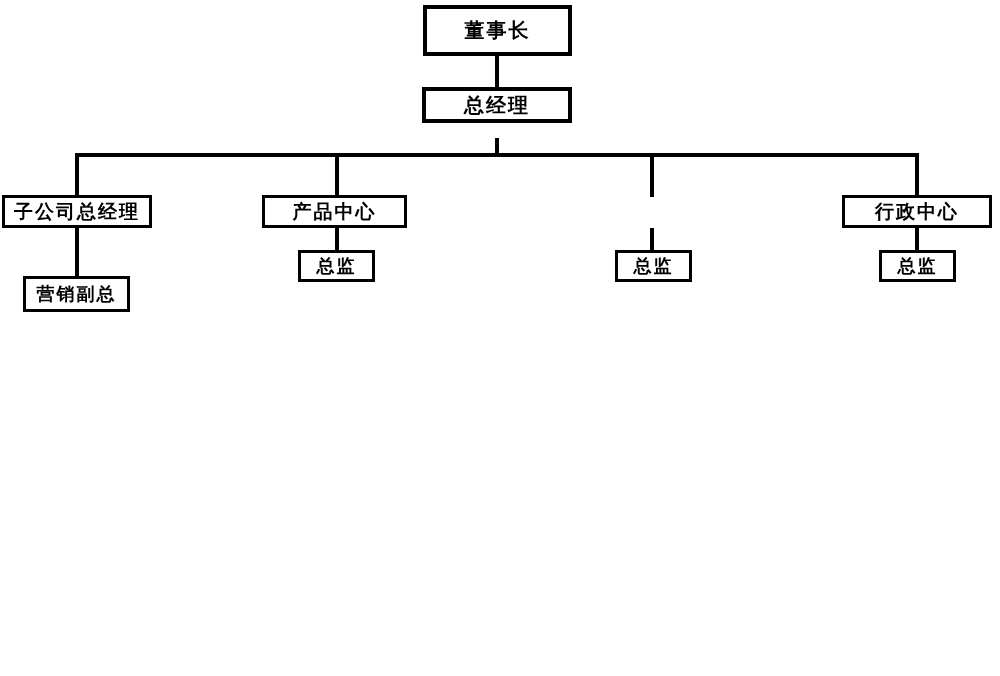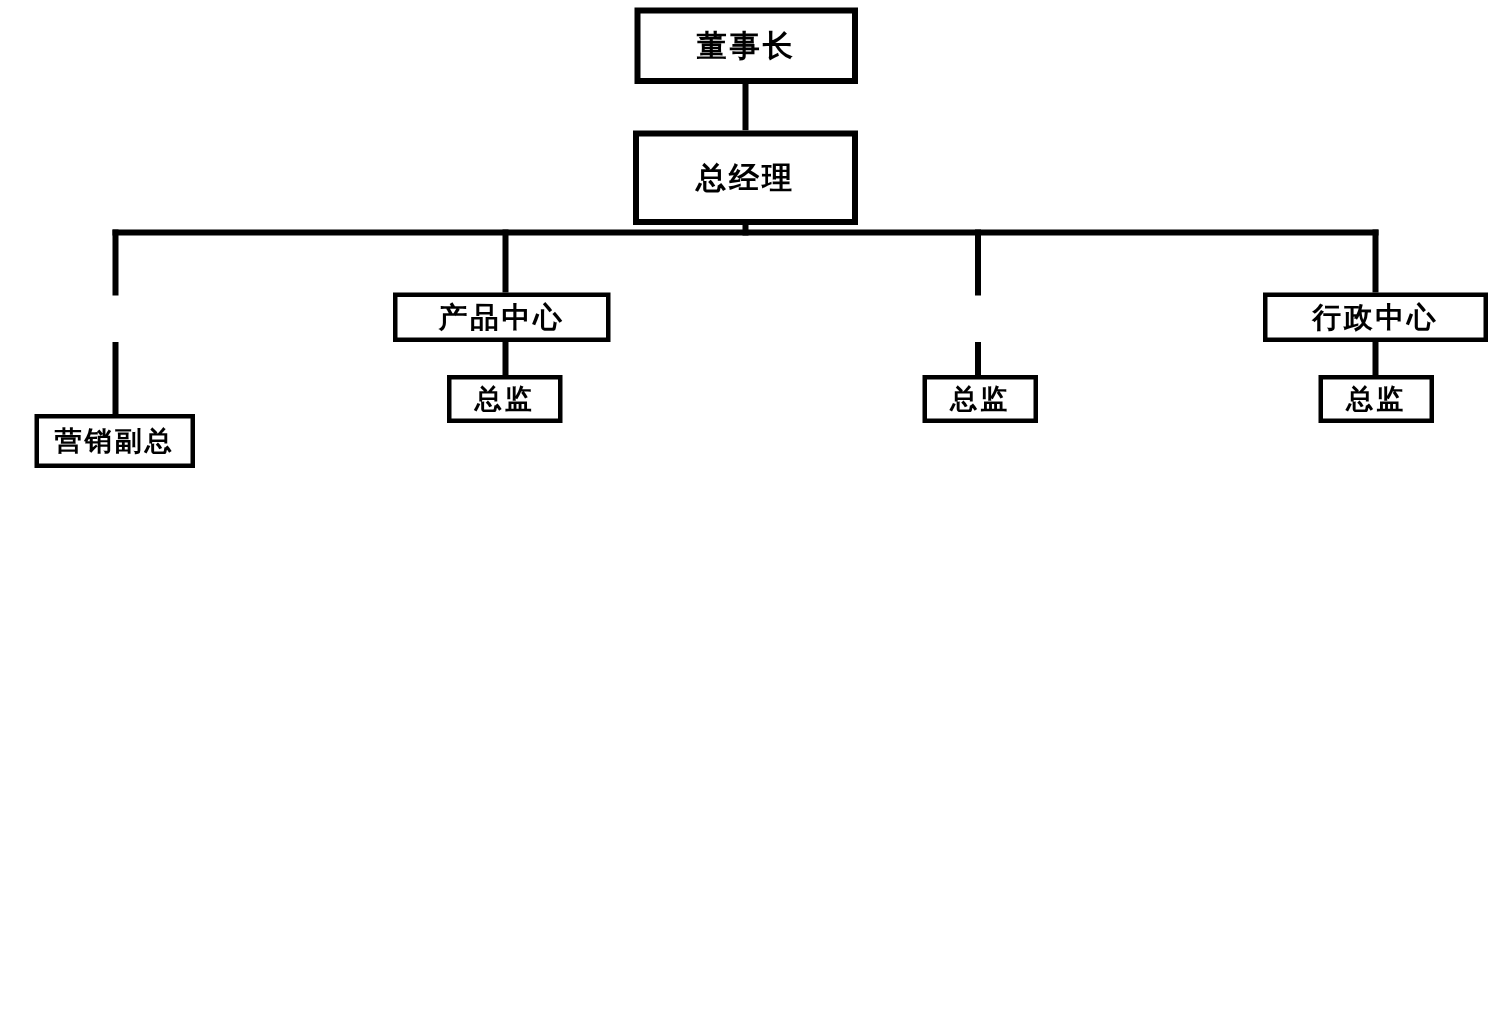--- a/index.html
+++ b/index.html
@@ -30,21 +30,21 @@
     z-index: 2;
   }
   .line {
     position: absolute;
     background: #000000;
     z-index: 1;
   }
 
   
   .n-chairman { left: 423px; top: 5px;  width: 149px; height: 51px; border-width: 4px; font-size: 20px; }
-  .n-gm       { left: 422px; top: 87px; width: 150px; height: 63px; border-width: 4px; font-size: 20px; }
+  .n-gm       { left: 422px; top: 87px; width: 150px; height: 36px; border-width: 4px; font-size: 20px; align-items: flex-end; }
 
   
   .n-b1 { left: 2px;   top: 195px; width: 150px; height: 33px; font-size: 19px; }
   .n-b2 { left: 262px; top: 195px; width: 145px; height: 33px; font-size: 19px; }
   .n-b3 { left: 577px; top: 195px; width: 150px; height: 33px; font-size: 19px; }
   .n-b4 { left: 842px; top: 195px; width: 150px; height: 33px; font-size: 19px; }
 
   
   .n-c1 { left: 23px;  top: 276px; width: 107px; height: 36px; font-size: 18px; }
   .n-c2 { left: 298px; top: 250px; width: 77px;  height: 32px; font-size: 18px; }
@@ -82,20 +82,23 @@
   <div class="line l-e4"></div>
 
   <div class="node n-chairman">
     <span>董事长</span>
   </div>
 
   <div class="node n-gm">
     <span>总经理</span>
   </div>
 
+  <div class="node n-b1">
+    <span>子公司总经理</span>
+  </div>
   <div class="node n-b2">
     <span>产品中心</span>
   </div>
   <div class="node n-c1">
     <span>营销副总</span>
   </div>
 
   <div class="node n-b4">
     <span>行政中心</span>
   </div>

